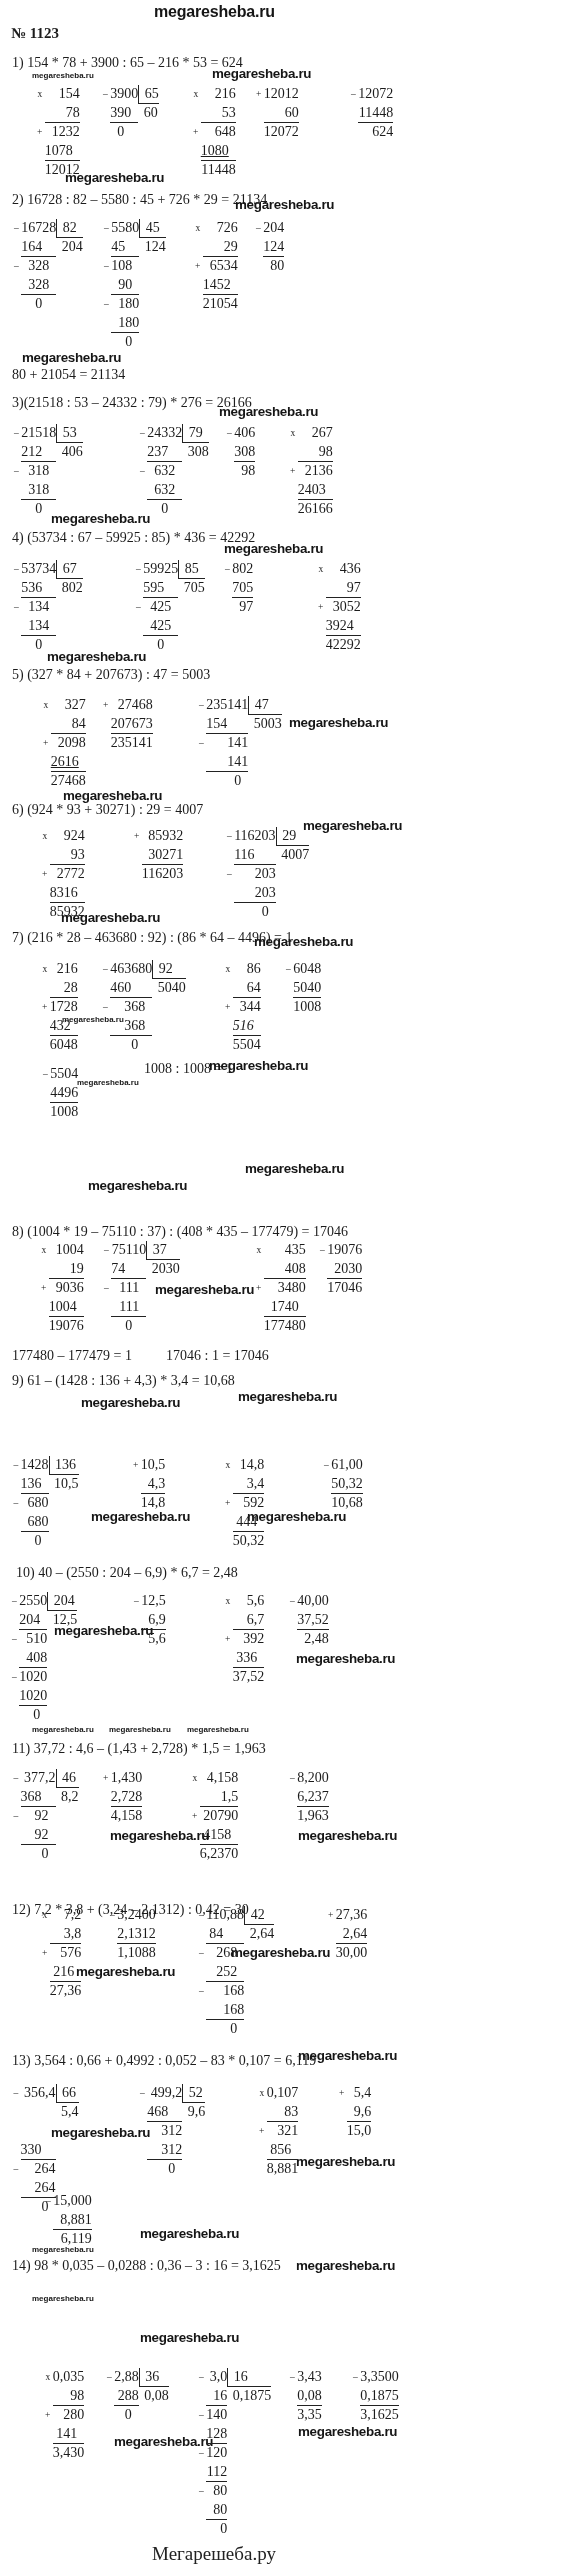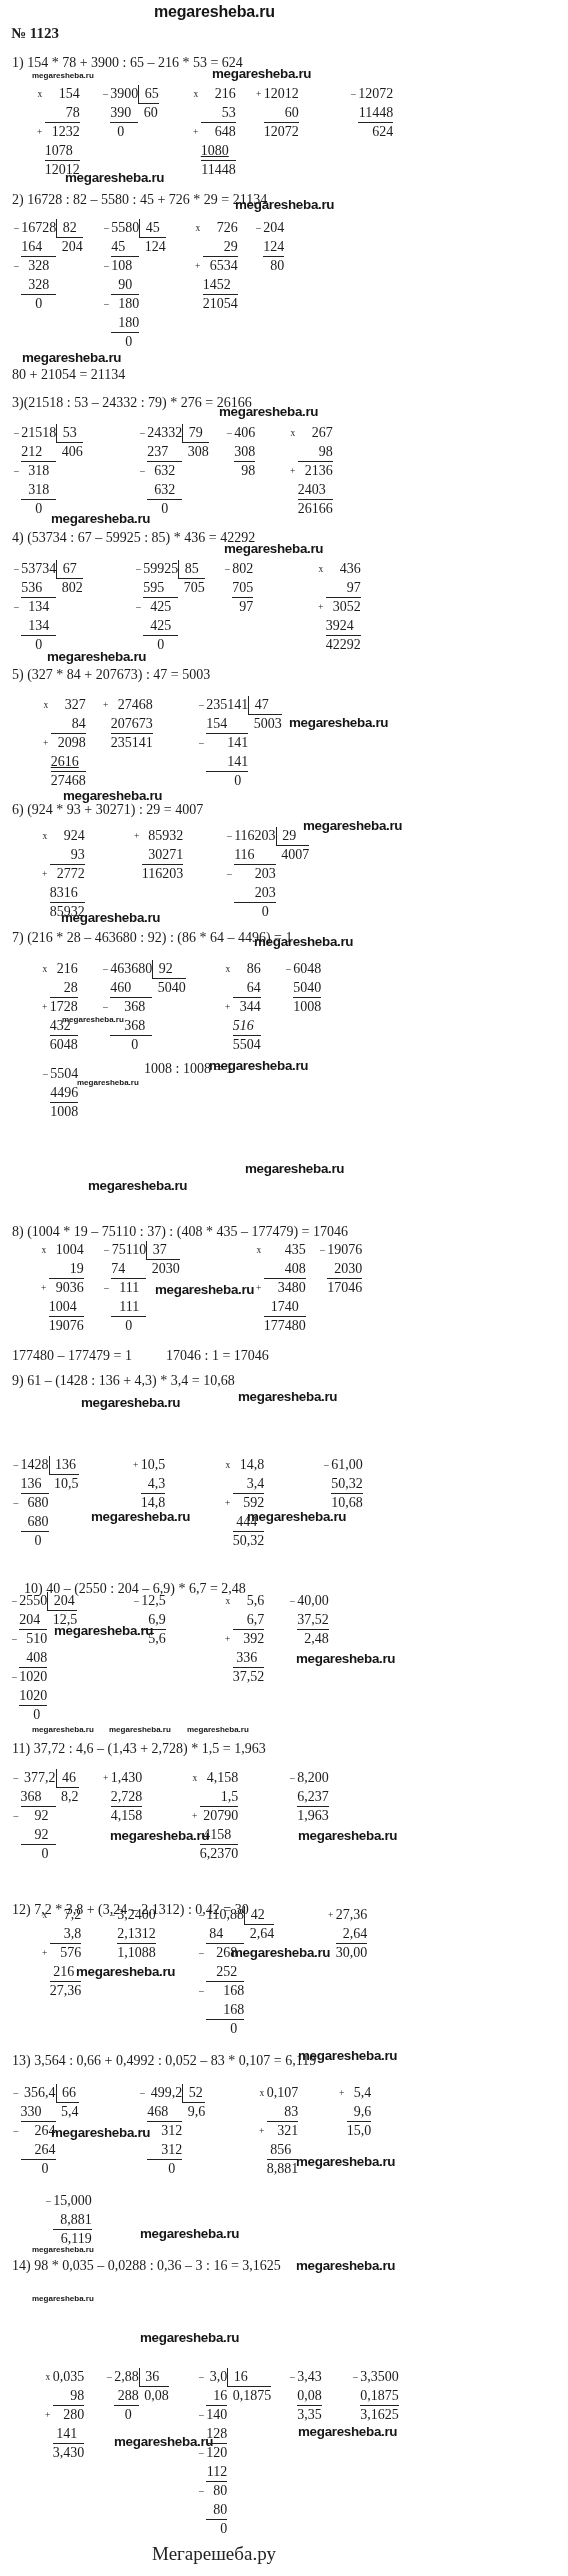--- a/index.html
+++ b/index.html
@@ -27,21 +27,21 @@
     <div class="t bold" style="left: 11px; top: 24.5px; font-size: 15px;">№ 1123</div>
     <div class="t" style="left: 12px; top: 55px;">1) 154 * 78 + 3900 : 65 – 216 * 53 = 624</div>
     <div class="t" style="left: 12px; top: 192px;">2) 16728 : 82 – 5580 : 45 + 726 * 29 = 21134</div>
     <div class="t" style="left: 12px; top: 395px;">3)(21518 : 53 – 24332 : 79) * 276 = 26166</div>
     <div class="t" style="left: 12px; top: 530px;">4) (53734 : 67 – 59925 : 85) * 436 = 42292</div>
     <div class="t" style="left: 12px; top: 667px;">5) (327 * 84 + 207673) : 47 = 5003</div>
     <div class="t" style="left: 12px; top: 802px;">6) (924 * 93 + 30271) : 29 = 4007</div>
     <div class="t" style="left: 12px; top: 930px;">7) (216 * 28 – 463680 : 92) : (86 * 64 – 4496) = 1</div>
     <div class="t" style="left: 12px; top: 1188px; margin-top: 36px;">8) (1004 * 19 – 75110 : 37) : (408 * 435 – 177479) = 17046</div>
     <div class="t" style="left: 12px; top: 1373px;">9) 61 – (1428 : 136 + 4,3) * 3,4 = 10,68</div>
-    <div class="t" style="left: 24px; top: 1565px; margin-top: 16px;">10) 40 – (2550 : 204 – 6,9) * 6,7 = 2,48</div>
+    <div class="t" style="left: 16px; top: 1565px;">10) 40 – (2550 : 204 – 6,9) * 6,7 = 2,48</div>
     <div class="t" style="left: 12px; top: 1741px;">11) 37,72 : 4,6 – (1,43 + 2,728) * 1,5 = 1,963</div>
     <div class="t" style="left: 12px; top: 1902px;">12) 7,2 * 3,8 + (3,24 – 2,1312) : 0,42 = 30</div>
     <div class="t" style="left: 12px; top: 2053px;">13) 3,564 : 0,66 + 0,4992 : 0,052 – 83 * 0,107 = 6,119</div>
     <div class="t" style="left: 12px; top: 2258px;">14) 98 * 0,035 – 0,0288 : 0,36 – 3 : 16 = 3,1625</div>
     <div class="t" style="left: 12px; top: 367px;">80 + 21054 = 21134</div>
     <div class="t" style="left: 144px; top: 1061px;">1008 : 1008 = 1</div>
     <div class="t" style="left: 12px; top: 1348px;">177480 – 177479 = 1</div>
     <div class="t" style="left: 166px; top: 1348px;">17046 : 1 = 17046</div>
     <div class="t footer" style="left: 152px; top: 2543px;">Мегарешеба.ру</div>
     <div class="wm big" style="left: 154px; top: 3.2px;">megaresheba.ru</div>
@@ -499,21 +499,21 @@
     <div class="col" style="left: 328px; top: 1906px;">
       <span class="op">+</span>
       <span class="a">27,36</span>
       <span class="a ul">2,64</span>
       <span class="a">30,00</span>
     </div>
     <div class="col" style="left: 13.4px; top: 2084px;">
       <span class="op">–</span>
       <span class="a">356,4</span>
       <span class="b bar ul">66</span>
-      <span class="a ul" style="padding-right: 14px;">330</span>
+      <span class="a ul" style="padding-right: 14px; margin-top: 38px;">330</span>
       <span class="b">5,4</span>
       <span class="op">–</span>
       <span class="a">264</span>
       <span class="a ul">264</span>
       <span class="a" style="padding-right: 7px;">0</span>
     </div>
     <div class="col" style="left: 140px; top: 2084px;">
       <span class="op">–</span>
       <span class="a">499,2</span>
       <span class="b bar ul">52</span>

